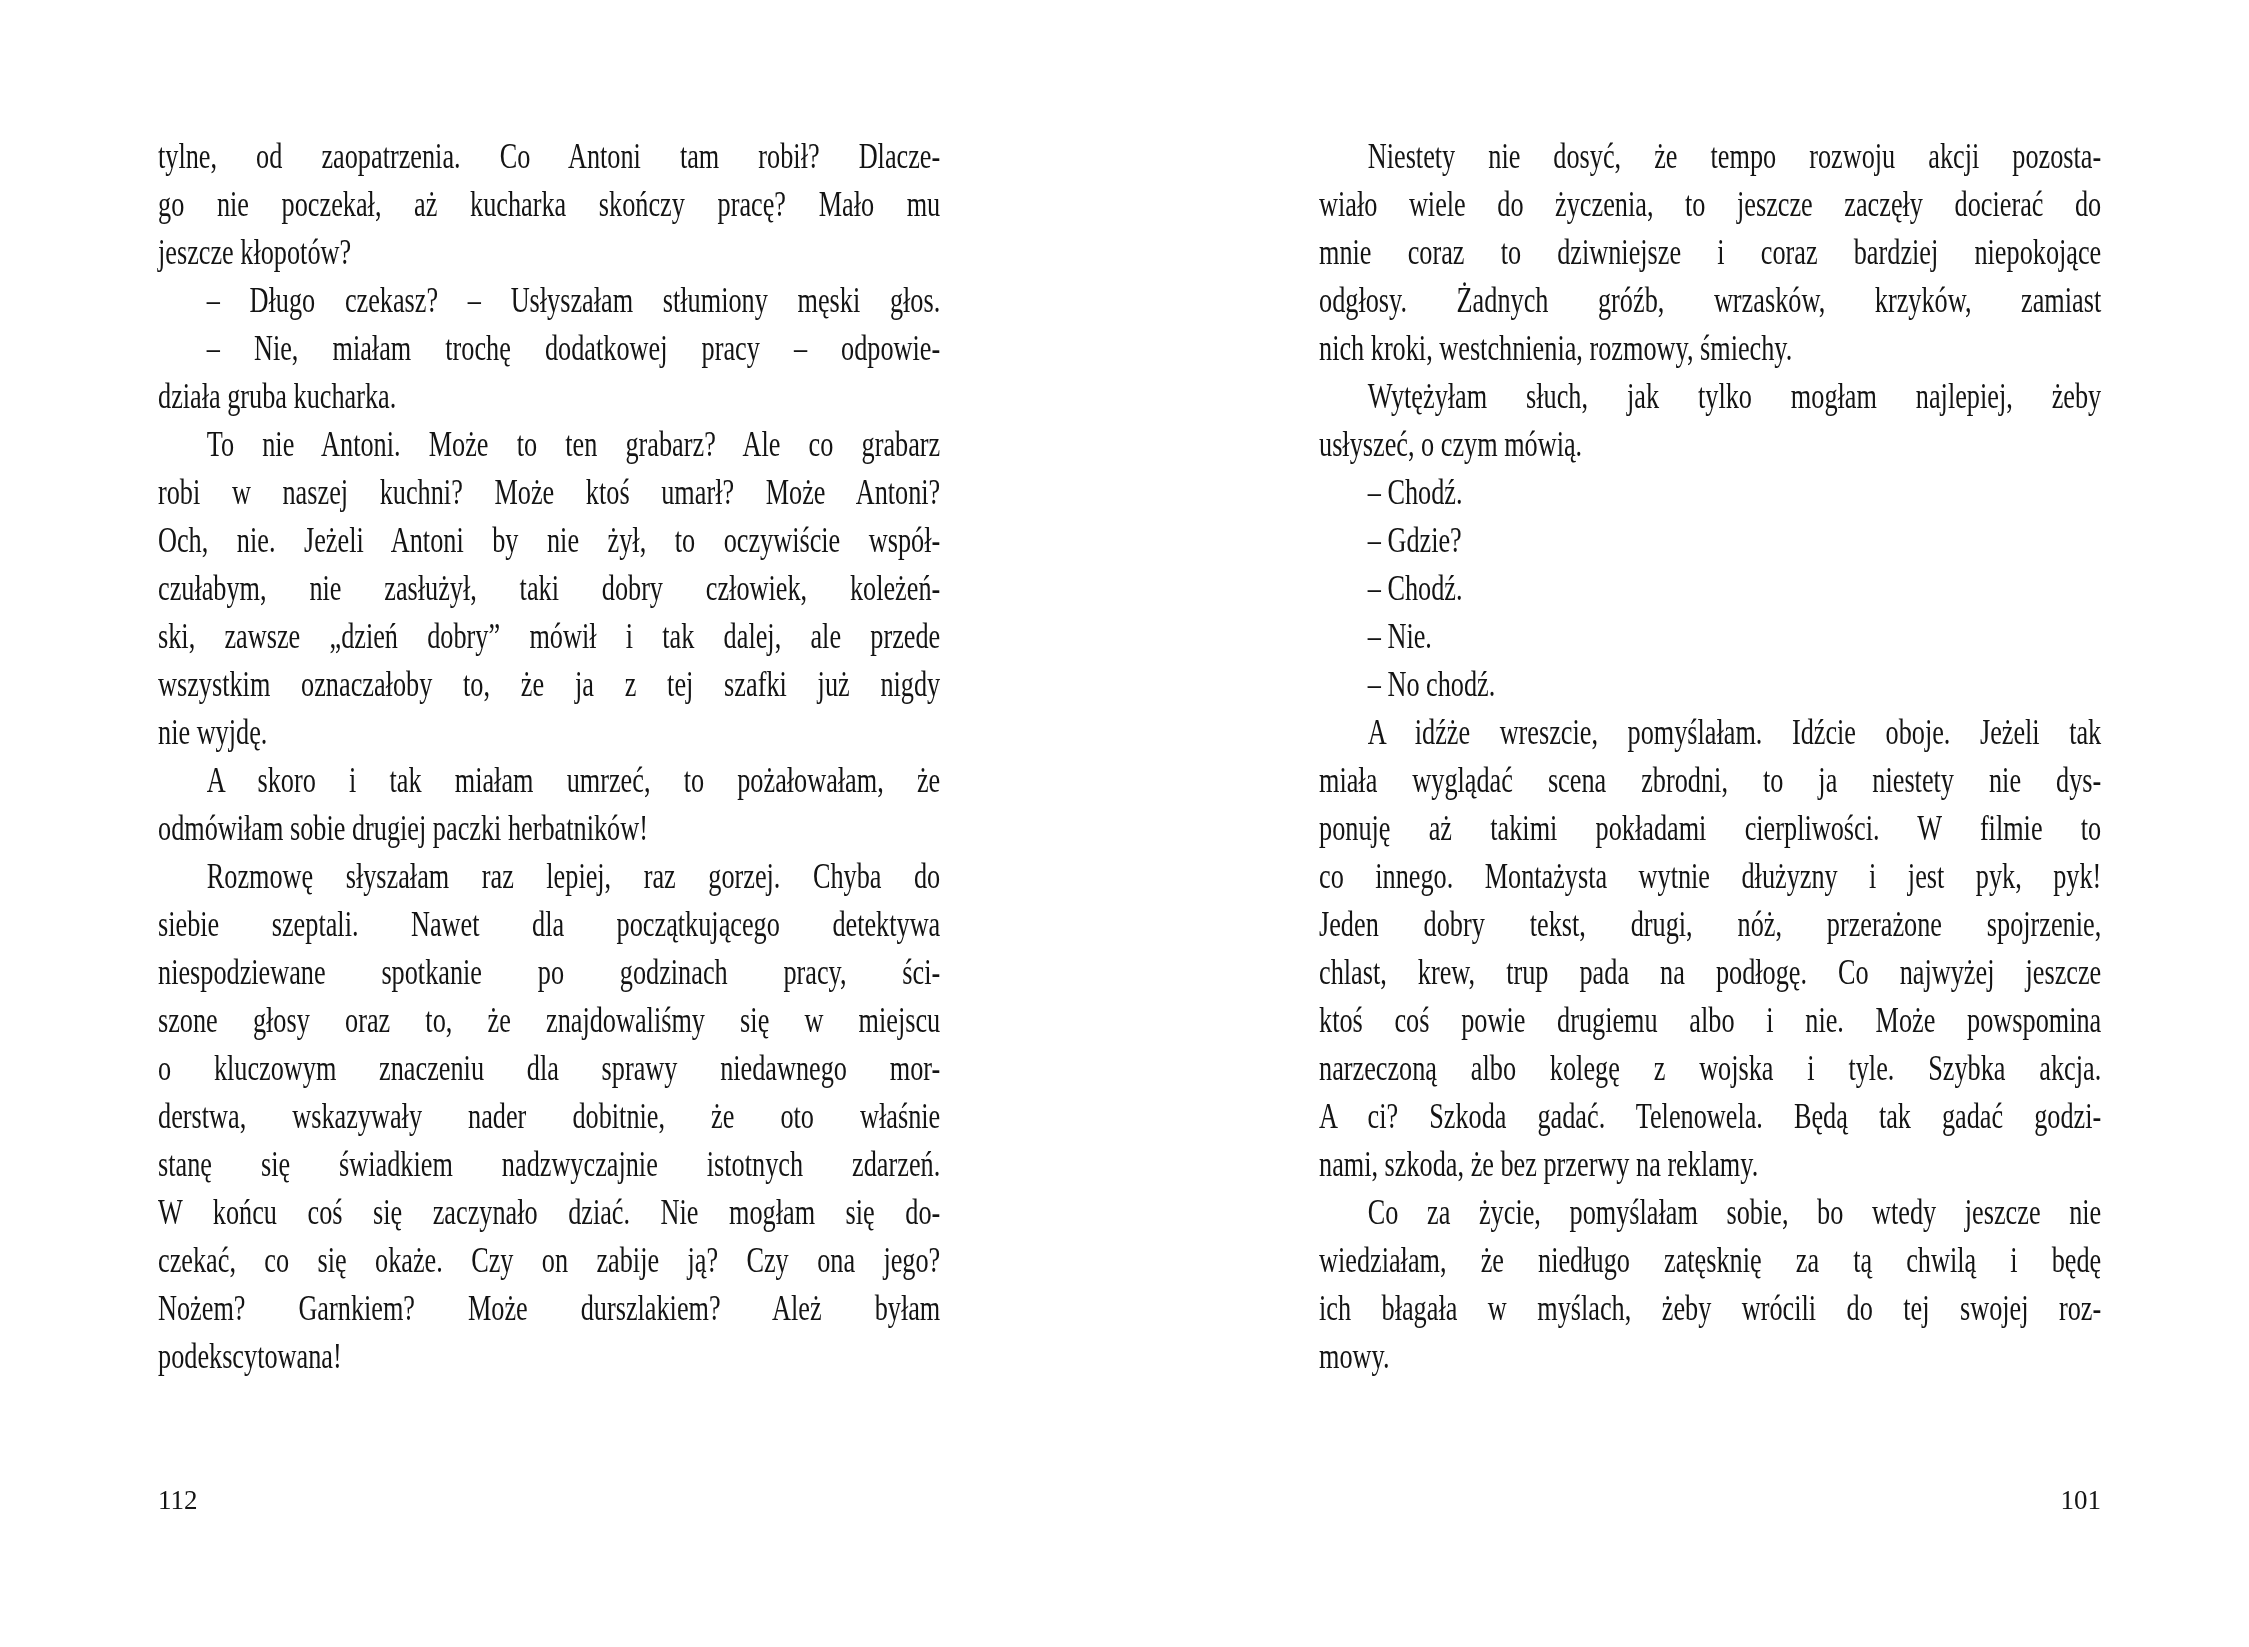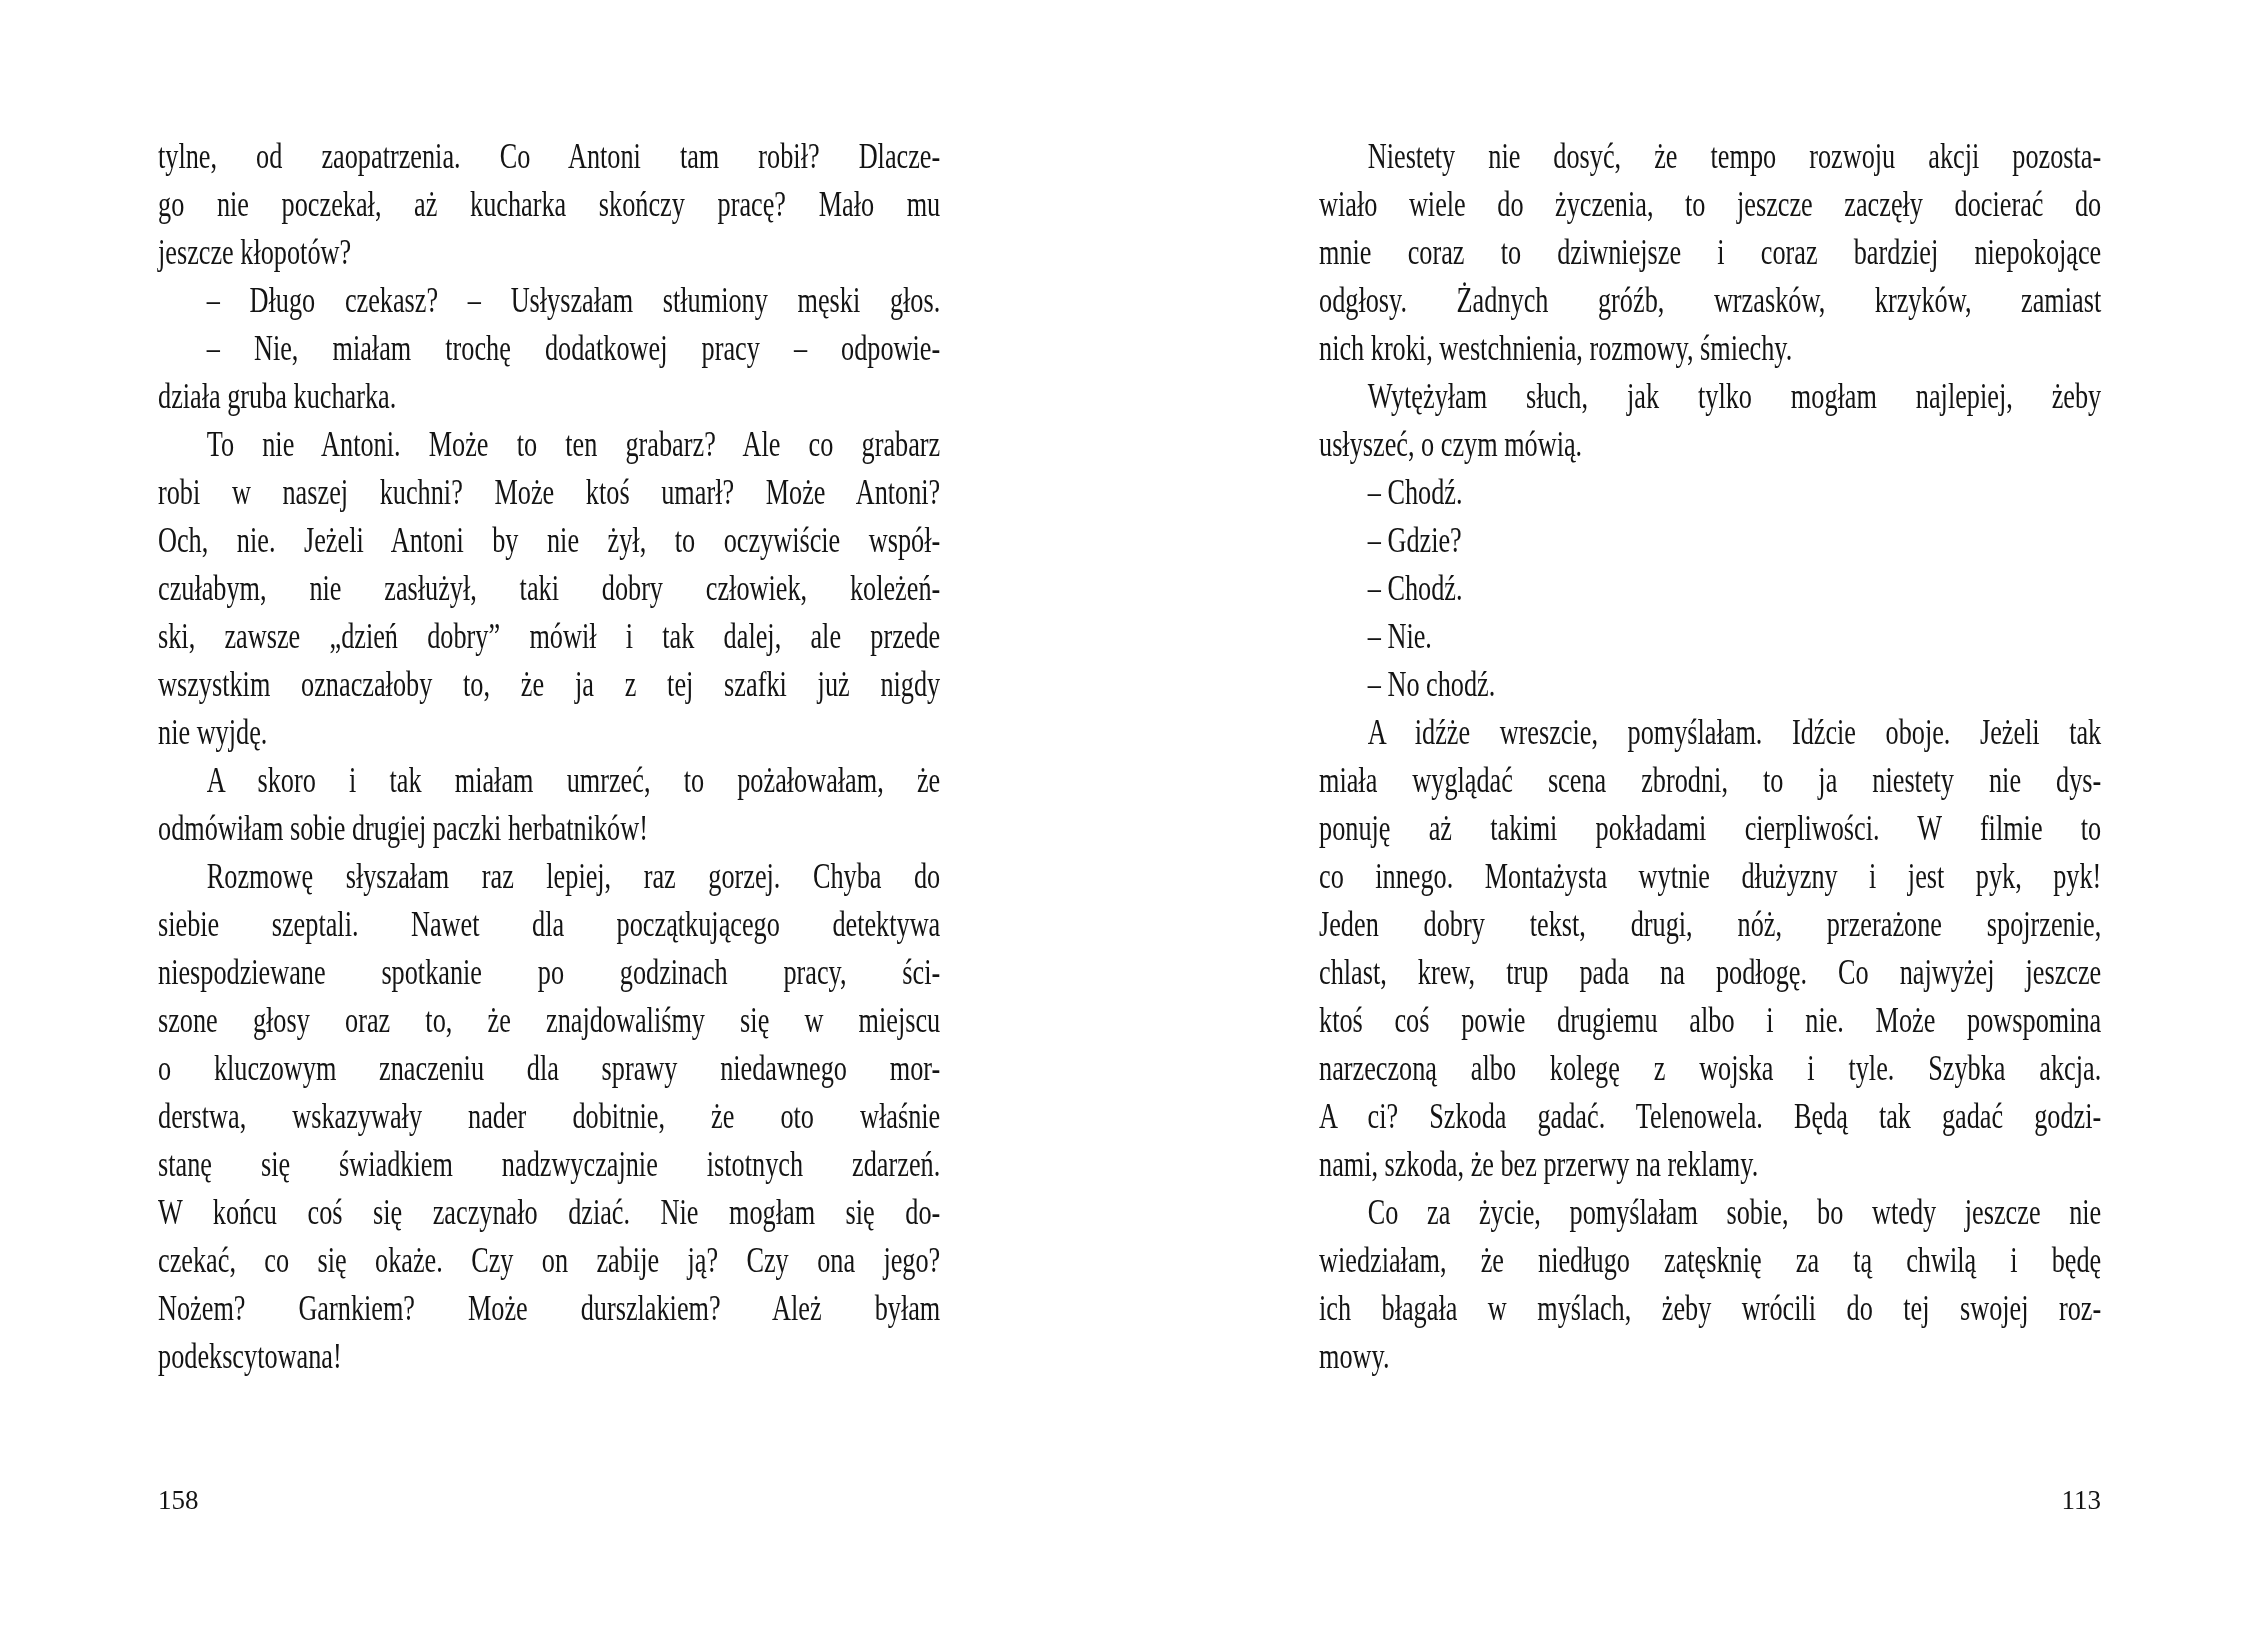--- a/index.html
+++ b/index.html
@@ -94,18 +94,18 @@
       <div class="line j">ktoś coś powie drugiemu albo i nie. Może powspomina</div>
       <div class="line j">narzeczoną albo kolegę z wojska i tyle. Szybka akcja.</div>
       <div class="line j">A ci? Szkoda gadać. Telenowela. Będą tak gadać godzi-</div>
       <div class="line">nami, szkoda, że bez przerwy na reklamy.</div>
       <div class="line ind j">Co za życie, pomyślałam sobie, bo wtedy jeszcze nie</div>
       <div class="line j">wiedziałam, że niedługo zatęsknię za tą chwilą i będę</div>
       <div class="line j">ich błagała w myślach, żeby wrócili do tej swojej roz-</div>
       <div class="line">mowy.</div>
     </div>
 
-  <div class="page-number left">158</div>
+  <div class="page-number left">112</div>
 
-  <div class="page-number right">113</div>
+  <div class="page-number right">101</div>
 
 </div>
 
 
 </body></html>

